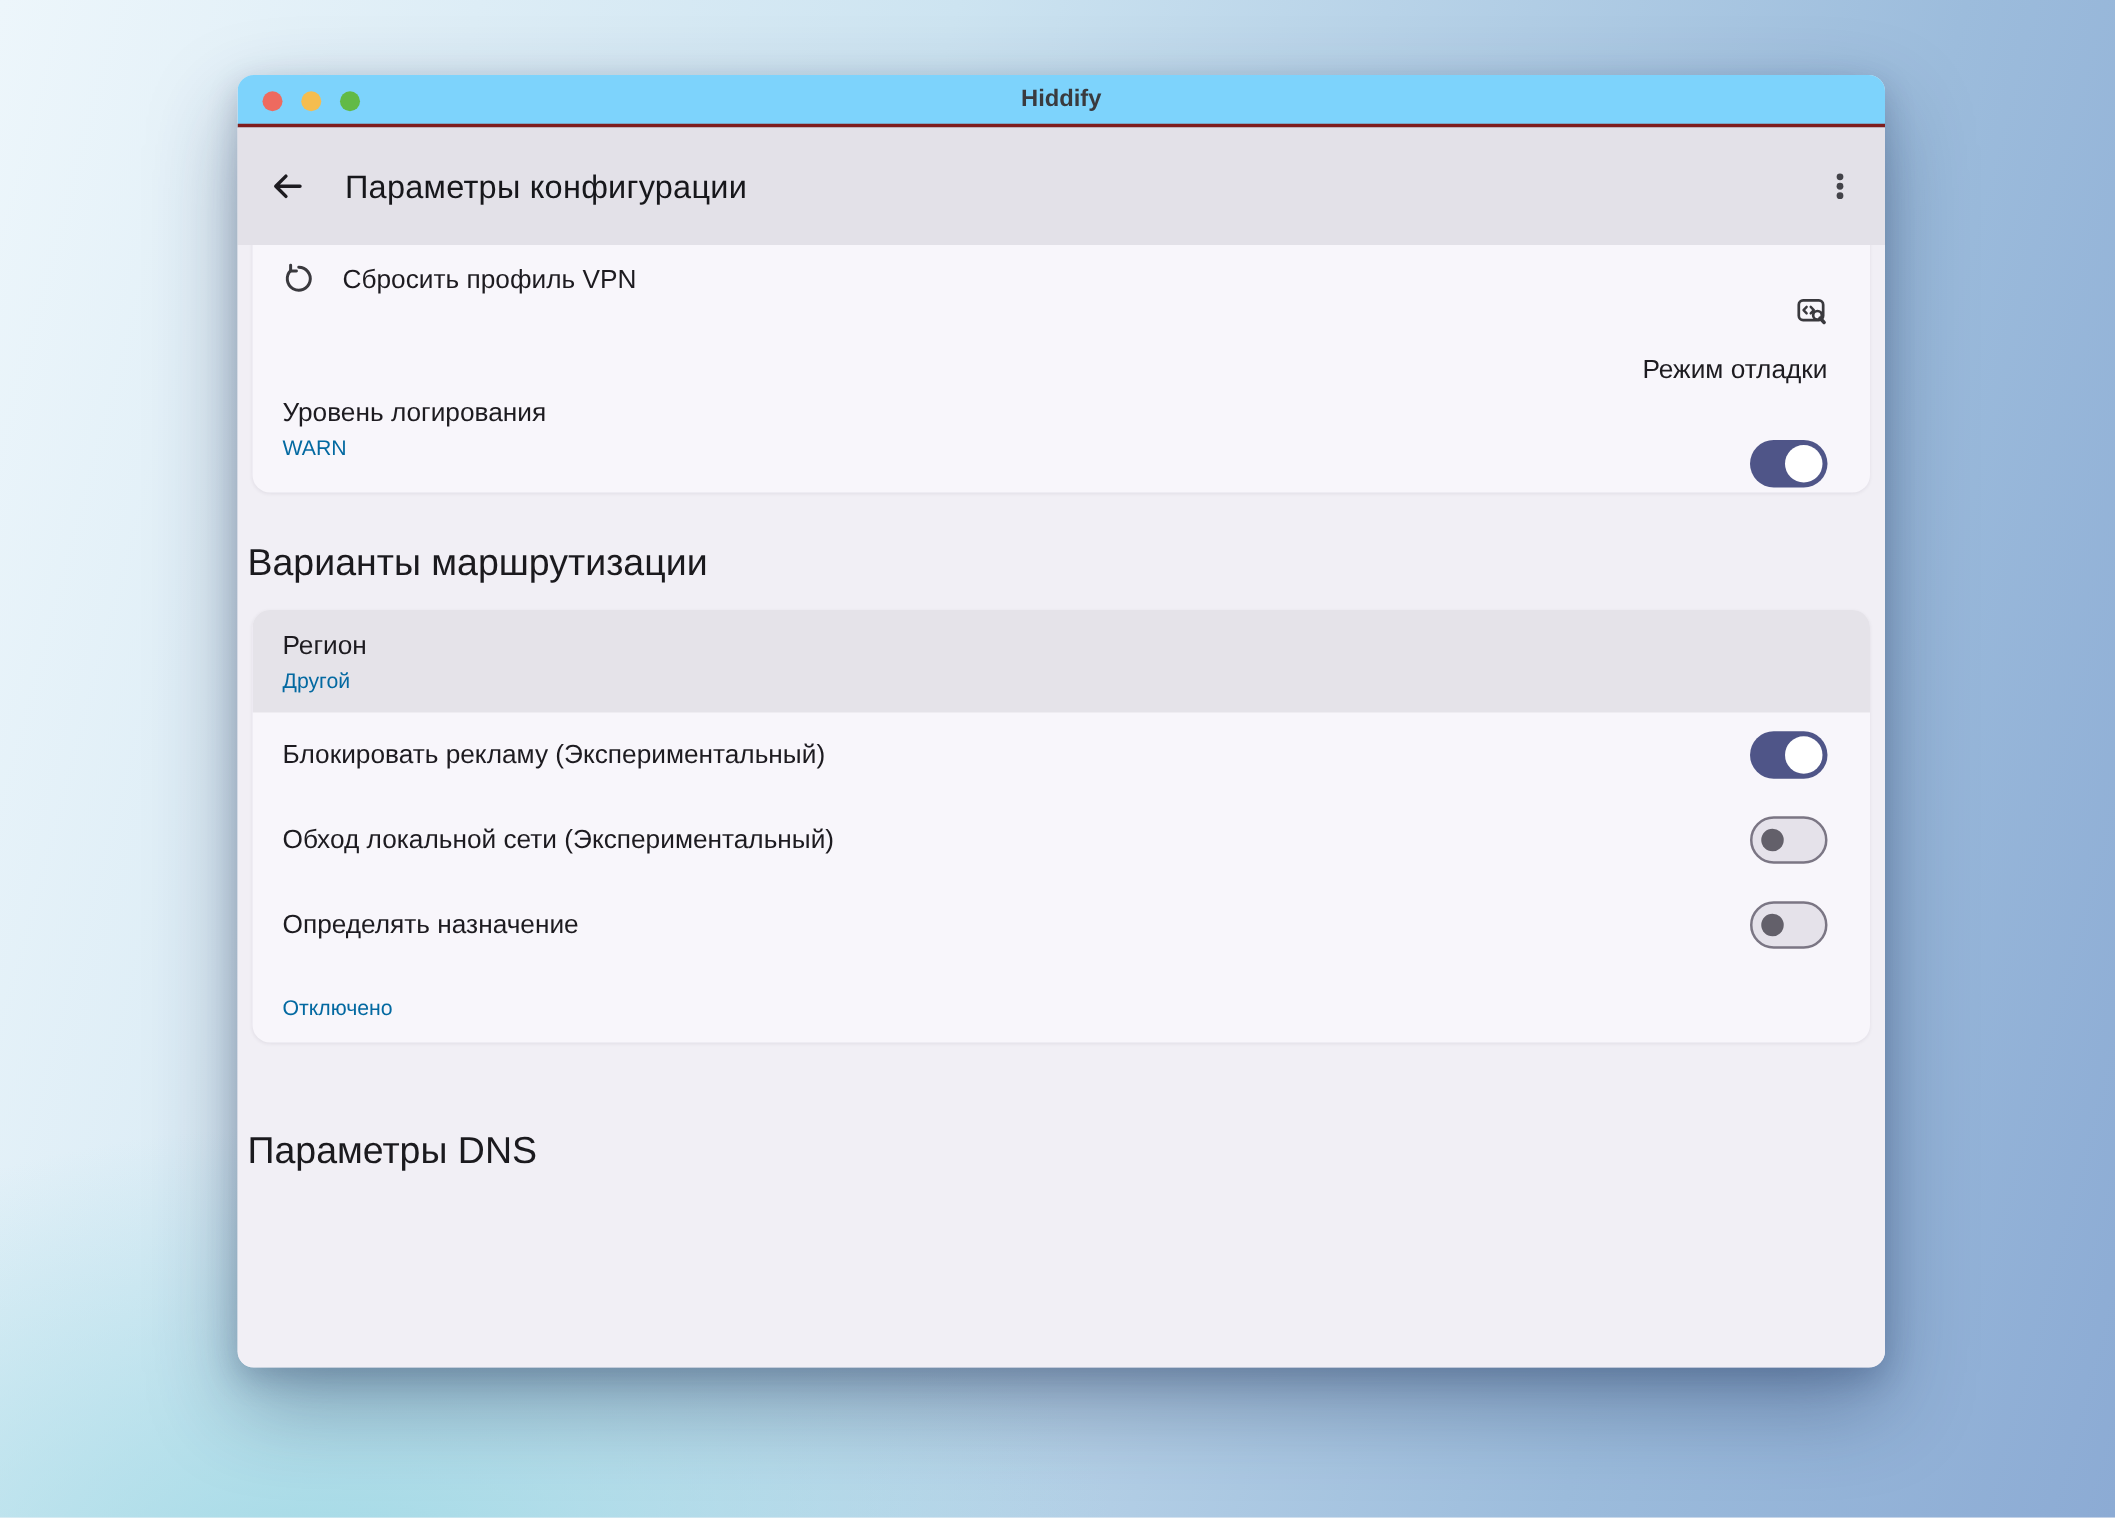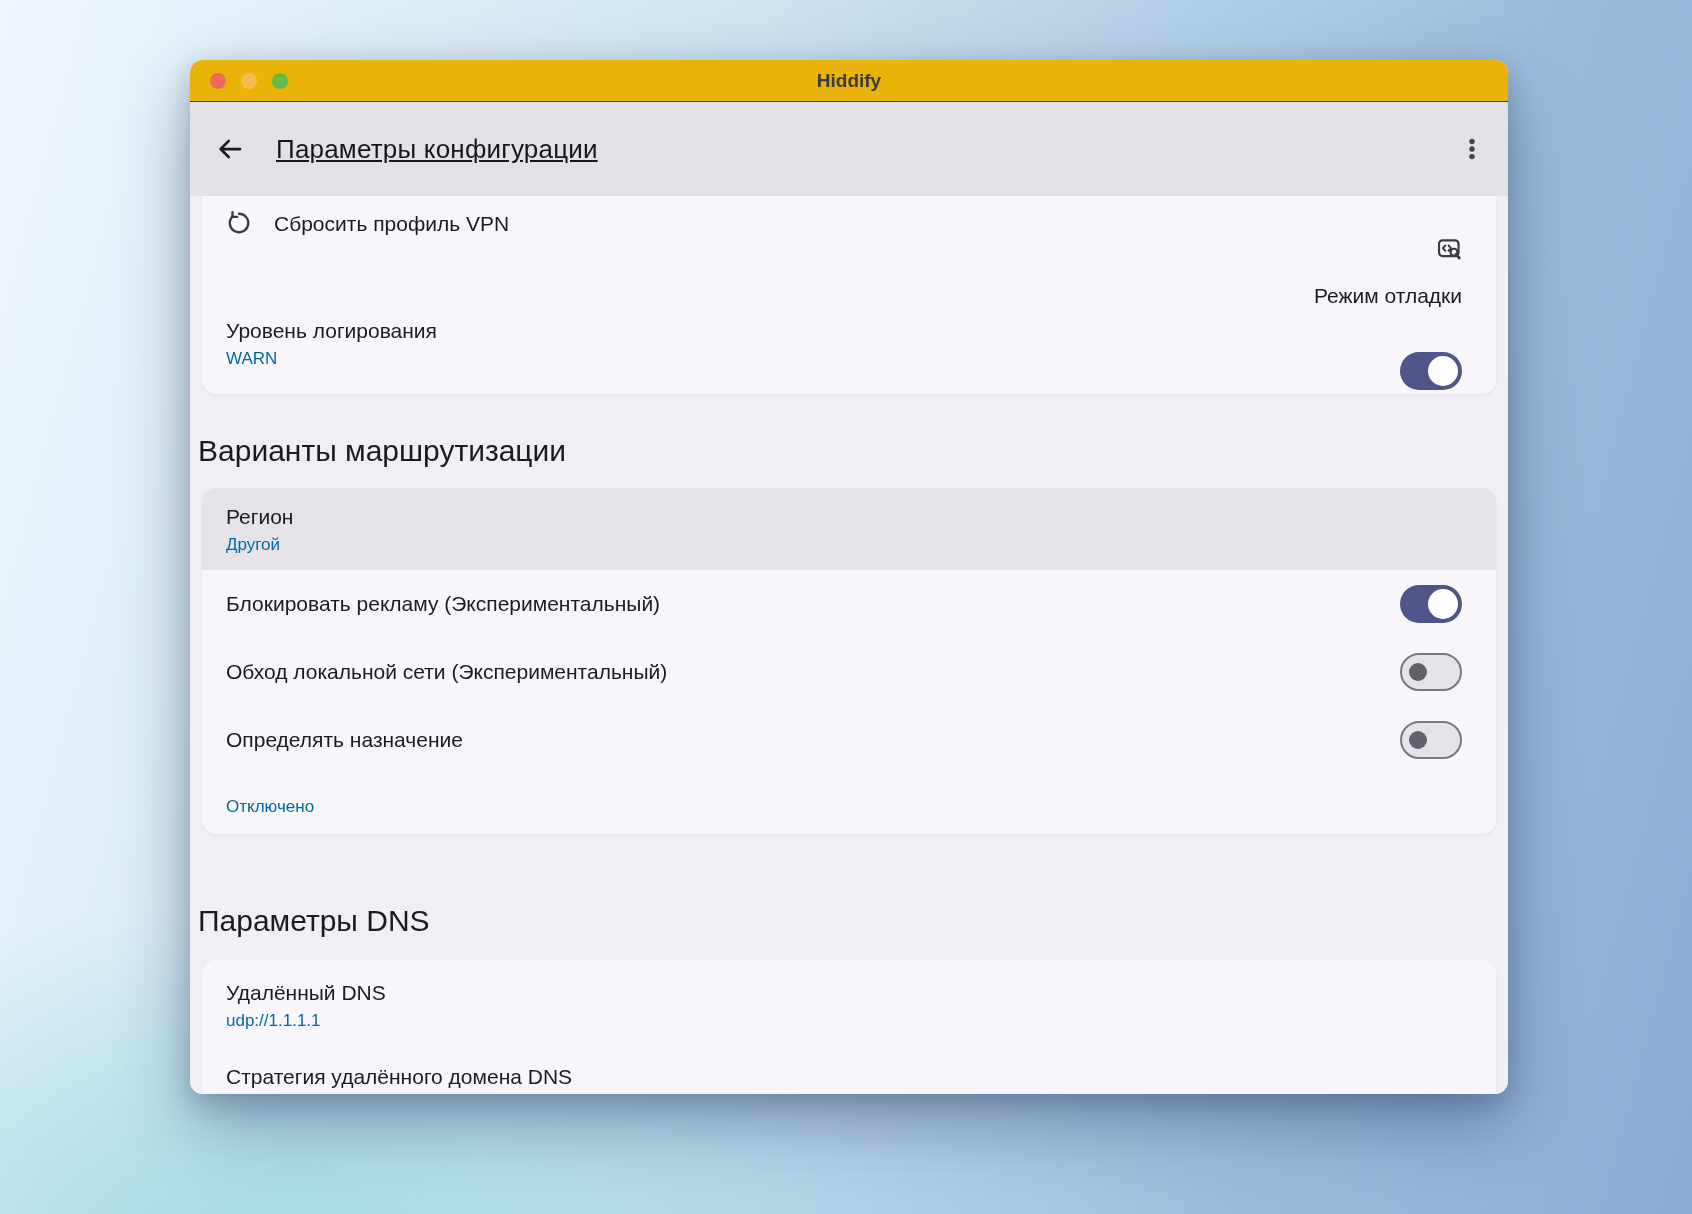--- a/index.html
+++ b/index.html
@@ -14,34 +14,34 @@
   
   .window {
     position: absolute; left: 190px; top: 60px; width: 1318px; height: 1034px;
     border-radius: 13px; overflow: hidden; background: #f1eff5;
     box-shadow: 0 30px 70px rgba(25,45,85,.38), 0 8px 24px rgba(25,45,85,.22);
   }
 
   
   .titlebar {
     position: absolute; left: 0; right: 0; top: 0; height: 42px;
-    background: #eab308; border-bottom: 1px solid #7f1d1d;
+    background: #7dd3fc; border-bottom: 3px solid #7f1d1d;
     display: flex; align-items: center; justify-content: center;
   }
   .traffic { position: absolute; left: 20px; top: 0; height: 42px; display: flex; align-items: center; gap: 15px; }
   .light { width: 16px; height: 16px; border-radius: 50%; }
   .win-title { font-size: 19px; font-weight: 700; color: #3a3a3e; }
 
   
   .appbar {
     position: absolute; left: 0; right: 0; top: 42px; height: 94px;
     background: #e3e1e8; display: flex; align-items: center;
   }
   .back-btn { margin-left: 22px; width: 36px; height: 36px; display: flex; align-items: center; justify-content: center; cursor: pointer; }
-  .appbar-title { margin-left: 28px; font-size: 26px; font-weight: 500; color: #17171b; letter-spacing: .2px; text-decoration: underline; }
+  .appbar-title { margin-left: 28px; font-size: 26px; font-weight: 500; color: #17171b; letter-spacing: .2px; }
   .menu-btn { margin-left: auto; margin-right: 18px; width: 36px; height: 36px; display: flex; align-items: center; justify-content: center; cursor: pointer; }
 
   
   .content { position: absolute; left: 0; right: 0; top: 136px; bottom: 0; overflow: hidden; background: #f1eff5; }
 
   .card {
     background: #f8f6fb; border-radius: 14px; margin: 0 12px; overflow: hidden;
     box-shadow: 0 1px 3px rgba(40,35,60,.07);
   }
   .card-general { margin-top: -42px; padding: 10px 0; }
@@ -184,24 +184,15 @@
           </div>
       </div>
 
       <div class="row-ipv6 two-line">
         <div class="row-sub">Отключено</div>
       </div>
     </div>
 
     <div class="section-header dns">Параметры DNS</div>
 
-    <div class="card">
-      <div class="row-remote-dns two-line">
-        <div class="row-title">Удалённый DNS</div>
-        <div class="row-sub">udp://1.1.1.1</div>
-      </div>
-      <div class="row-strategy two-line">
-        <div class="row-title">Стратегия удалённого домена DNS</div>
-      </div>
-    </div>
 
   </div>
 </div>
 
 </body></html>

